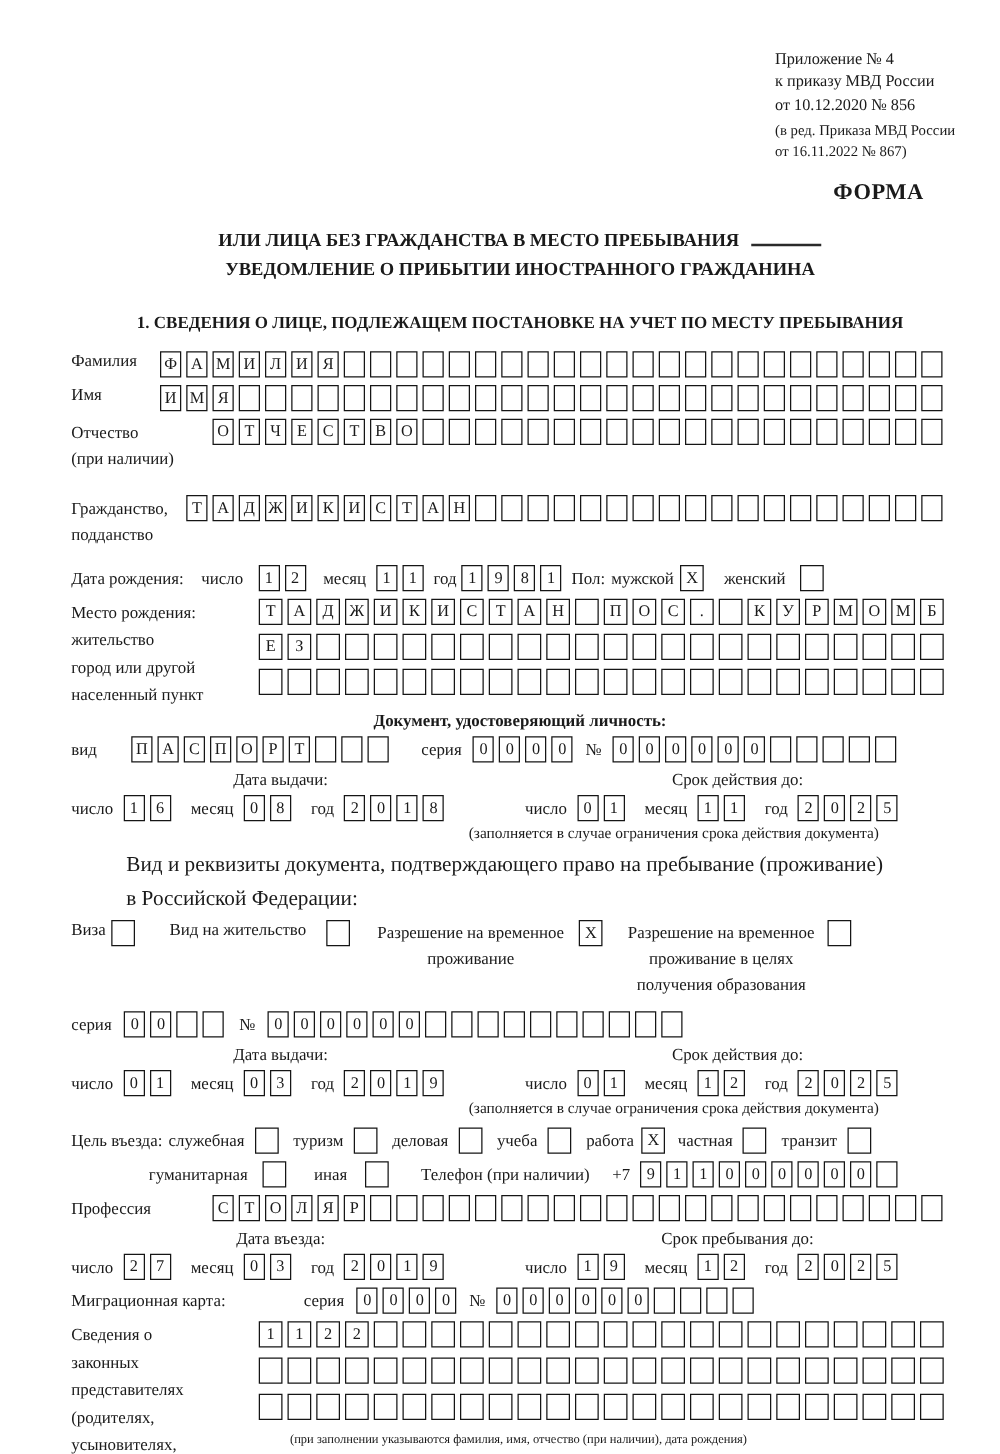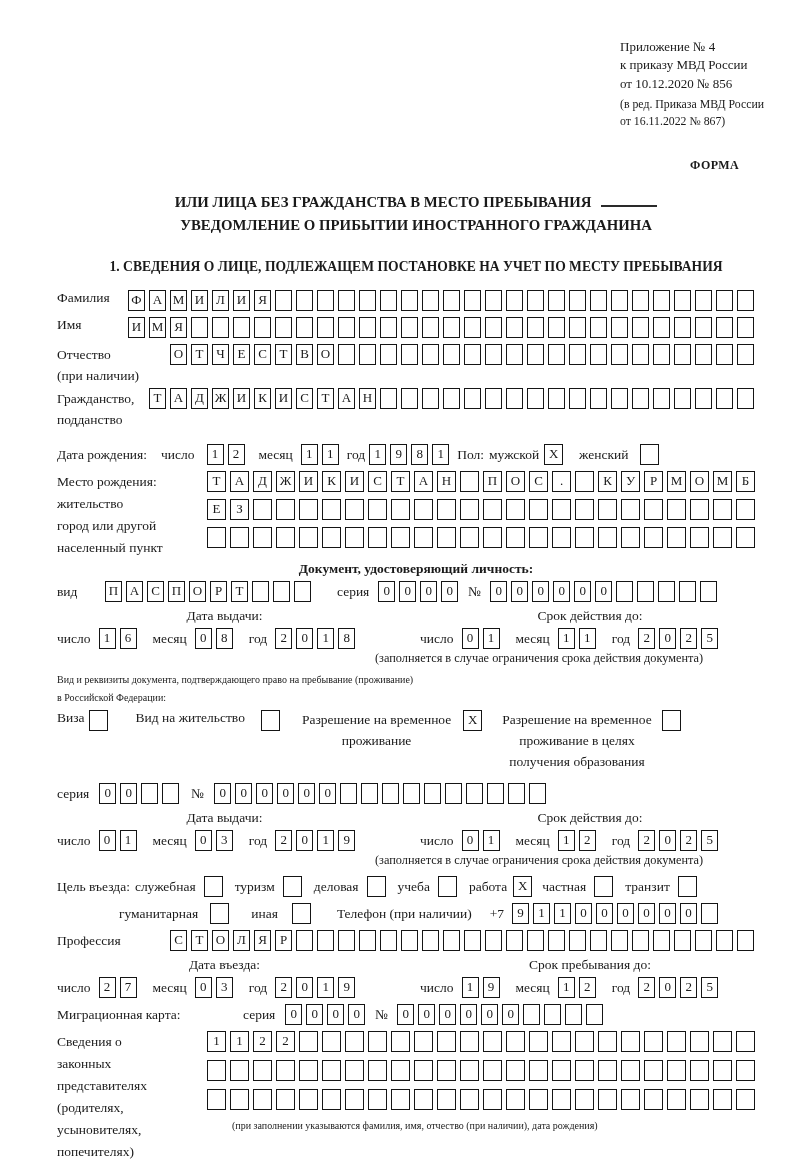--- a/index.html
+++ b/index.html
@@ -1,21 +1,21 @@
 <!DOCTYPE html>
 <html><head>
 <meta charset="utf-8">
 <style>
   html,body{margin:0;padding:0;background:#ffffff;}
   body{width:800px;height:1163px;overflow:hidden;color:#1a1a1a;
        font-family:"Liberation Serif","DejaVu Serif",serif;}
   .page{box-sizing:border-box;width:800px;height:1163px;padding:38px 25px 0 57px;}
   .annex{margin-left:563px;font-size:13px;line-height:1.42;}
   .annex-note{font-size:11.8px;line-height:1.4;margin-top:3px;}
-  .forma{margin-top:29px;text-align:right;padding-right:36px;font-weight:bold;font-size:12px;letter-spacing:.4px;}
+  .forma{margin-top:14px;text-align:right;padding-right:36px;font-weight:bold;font-size:18px;letter-spacing:.4px;}
   .title{margin-top:18px;text-align:center;font-weight:bold;font-size:14.8px;line-height:1.55;}
   .blank-underline{display:inline-block;width:56px;height:12px;border-bottom:2px solid #2a2a2a;margin-left:10px;}
   .sec1{margin-top:22px;text-align:center;font-weight:bold;font-size:13.6px;}
   .row{display:flex;align-items:flex-start;margin-bottom:6px;font-size:13.5px;}
   .rowc{align-items:center;}
   .lbl{flex:none;}
   .lbl2{flex:none;line-height:21px;}
   .lblcol{flex:none;line-height:22px;}
   .cells{display:flex;flex:none;}
   .cell{box-sizing:border-box;flex:none;width:17px;height:21px;border:1.6px solid #151515;
@@ -23,21 +23,21 @@
   .mp .cell{width:19px;}
   .rep .cell{width:19px;}
   .cb .cell{width:19px;}
   .center-bold{text-align:center;font-weight:bold;font-size:13.5px;margin:2px 0 4px 0;}
   .dgrow{display:flex;margin-bottom:2px;font-size:13.5px;}
   .dg-title{text-align:center;margin-bottom:4px;}
   .dg-fields{display:flex;align-items:center;}
   .dg-fields .dl{margin-right:8px;}
   .dg-fields .cells{margin-right:12px;}
   .note{font-size:12.3px;margin:0 0 8px 318px;}
-  .intro{font-size:10px;margin-bottom:7px;}
+  .intro{font-size:17px;margin-bottom:7px;margin-left:44px;}
   .optml{display:inline-block;text-align:center;line-height:1.55;}
   .cap{font-size:10px;margin-top:10px;padding-left:25px;}
 </style>
 </head>
 <body>
 
 <div class="page">
 
   <div class="annex">
     <div>Приложение № 4</div>
@@ -123,21 +123,21 @@
         <span class="cell"></span>
         <span class="cell"></span>
         <span class="cell"></span>
         <span class="cell"></span>
         <span class="cell"></span>
         <span class="cell"></span>
         <span class="cell"></span>
       </span>
   </div>
 
-  <div class="row" style="margin-bottom:2px">
+  <div class="row" style="margin-bottom:19px">
     <span class="lbl2" style="width:113px">
       <span>Отчество</span><br>
       <span>(при наличии)</span>
     </span>
     <span class="cells">
         <span class="cell">О</span>
         <span class="cell">Т</span>
         <span class="cell">Ч</span>
         <span class="cell">Е</span>
         <span class="cell">С</span>

